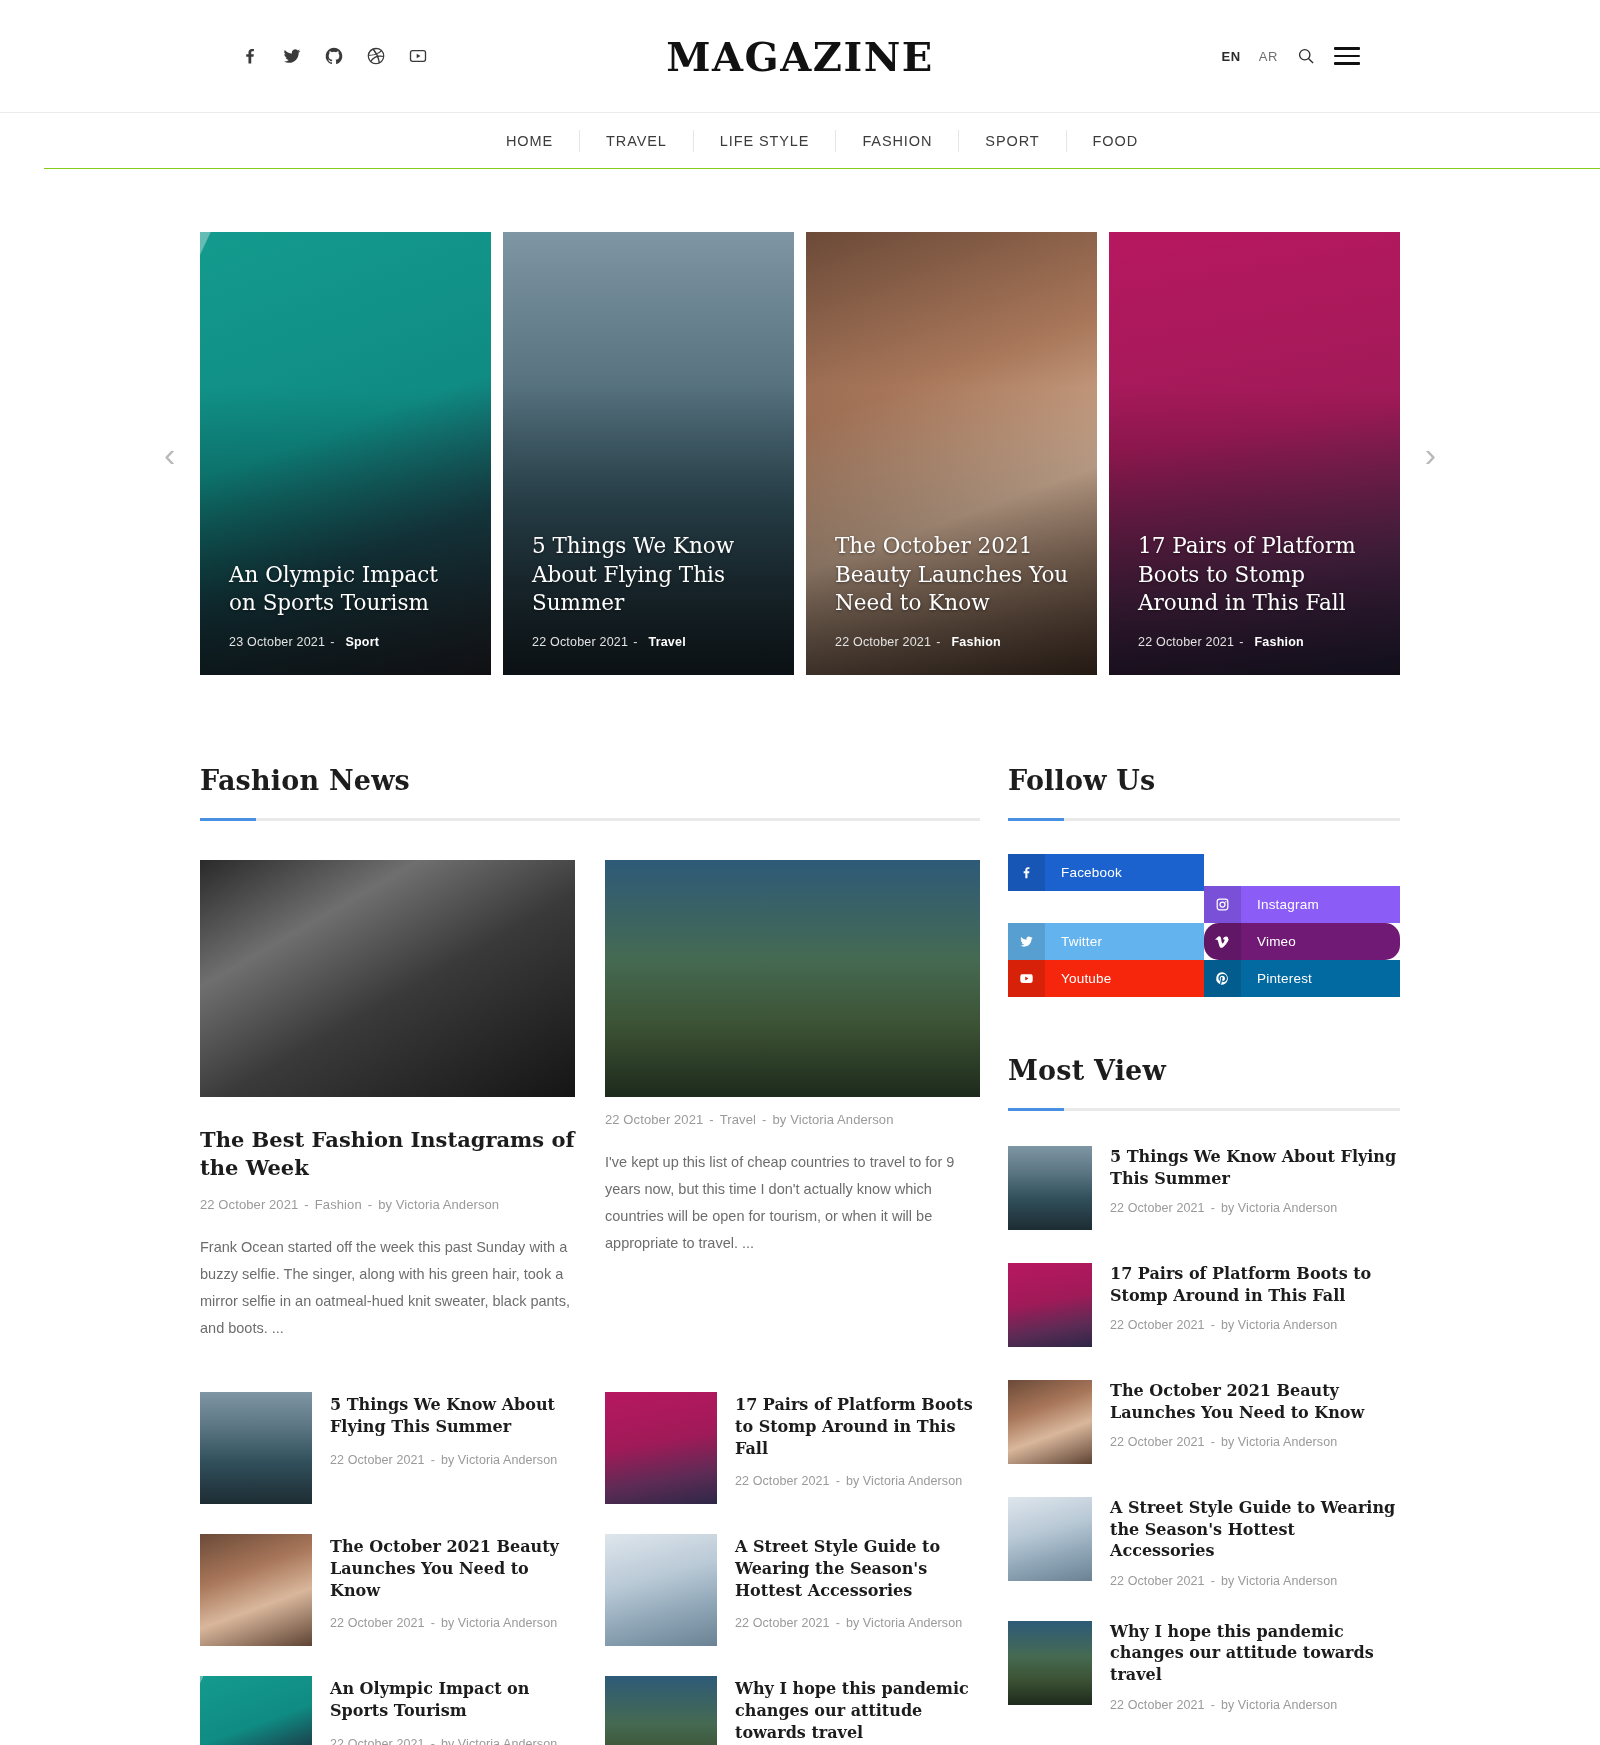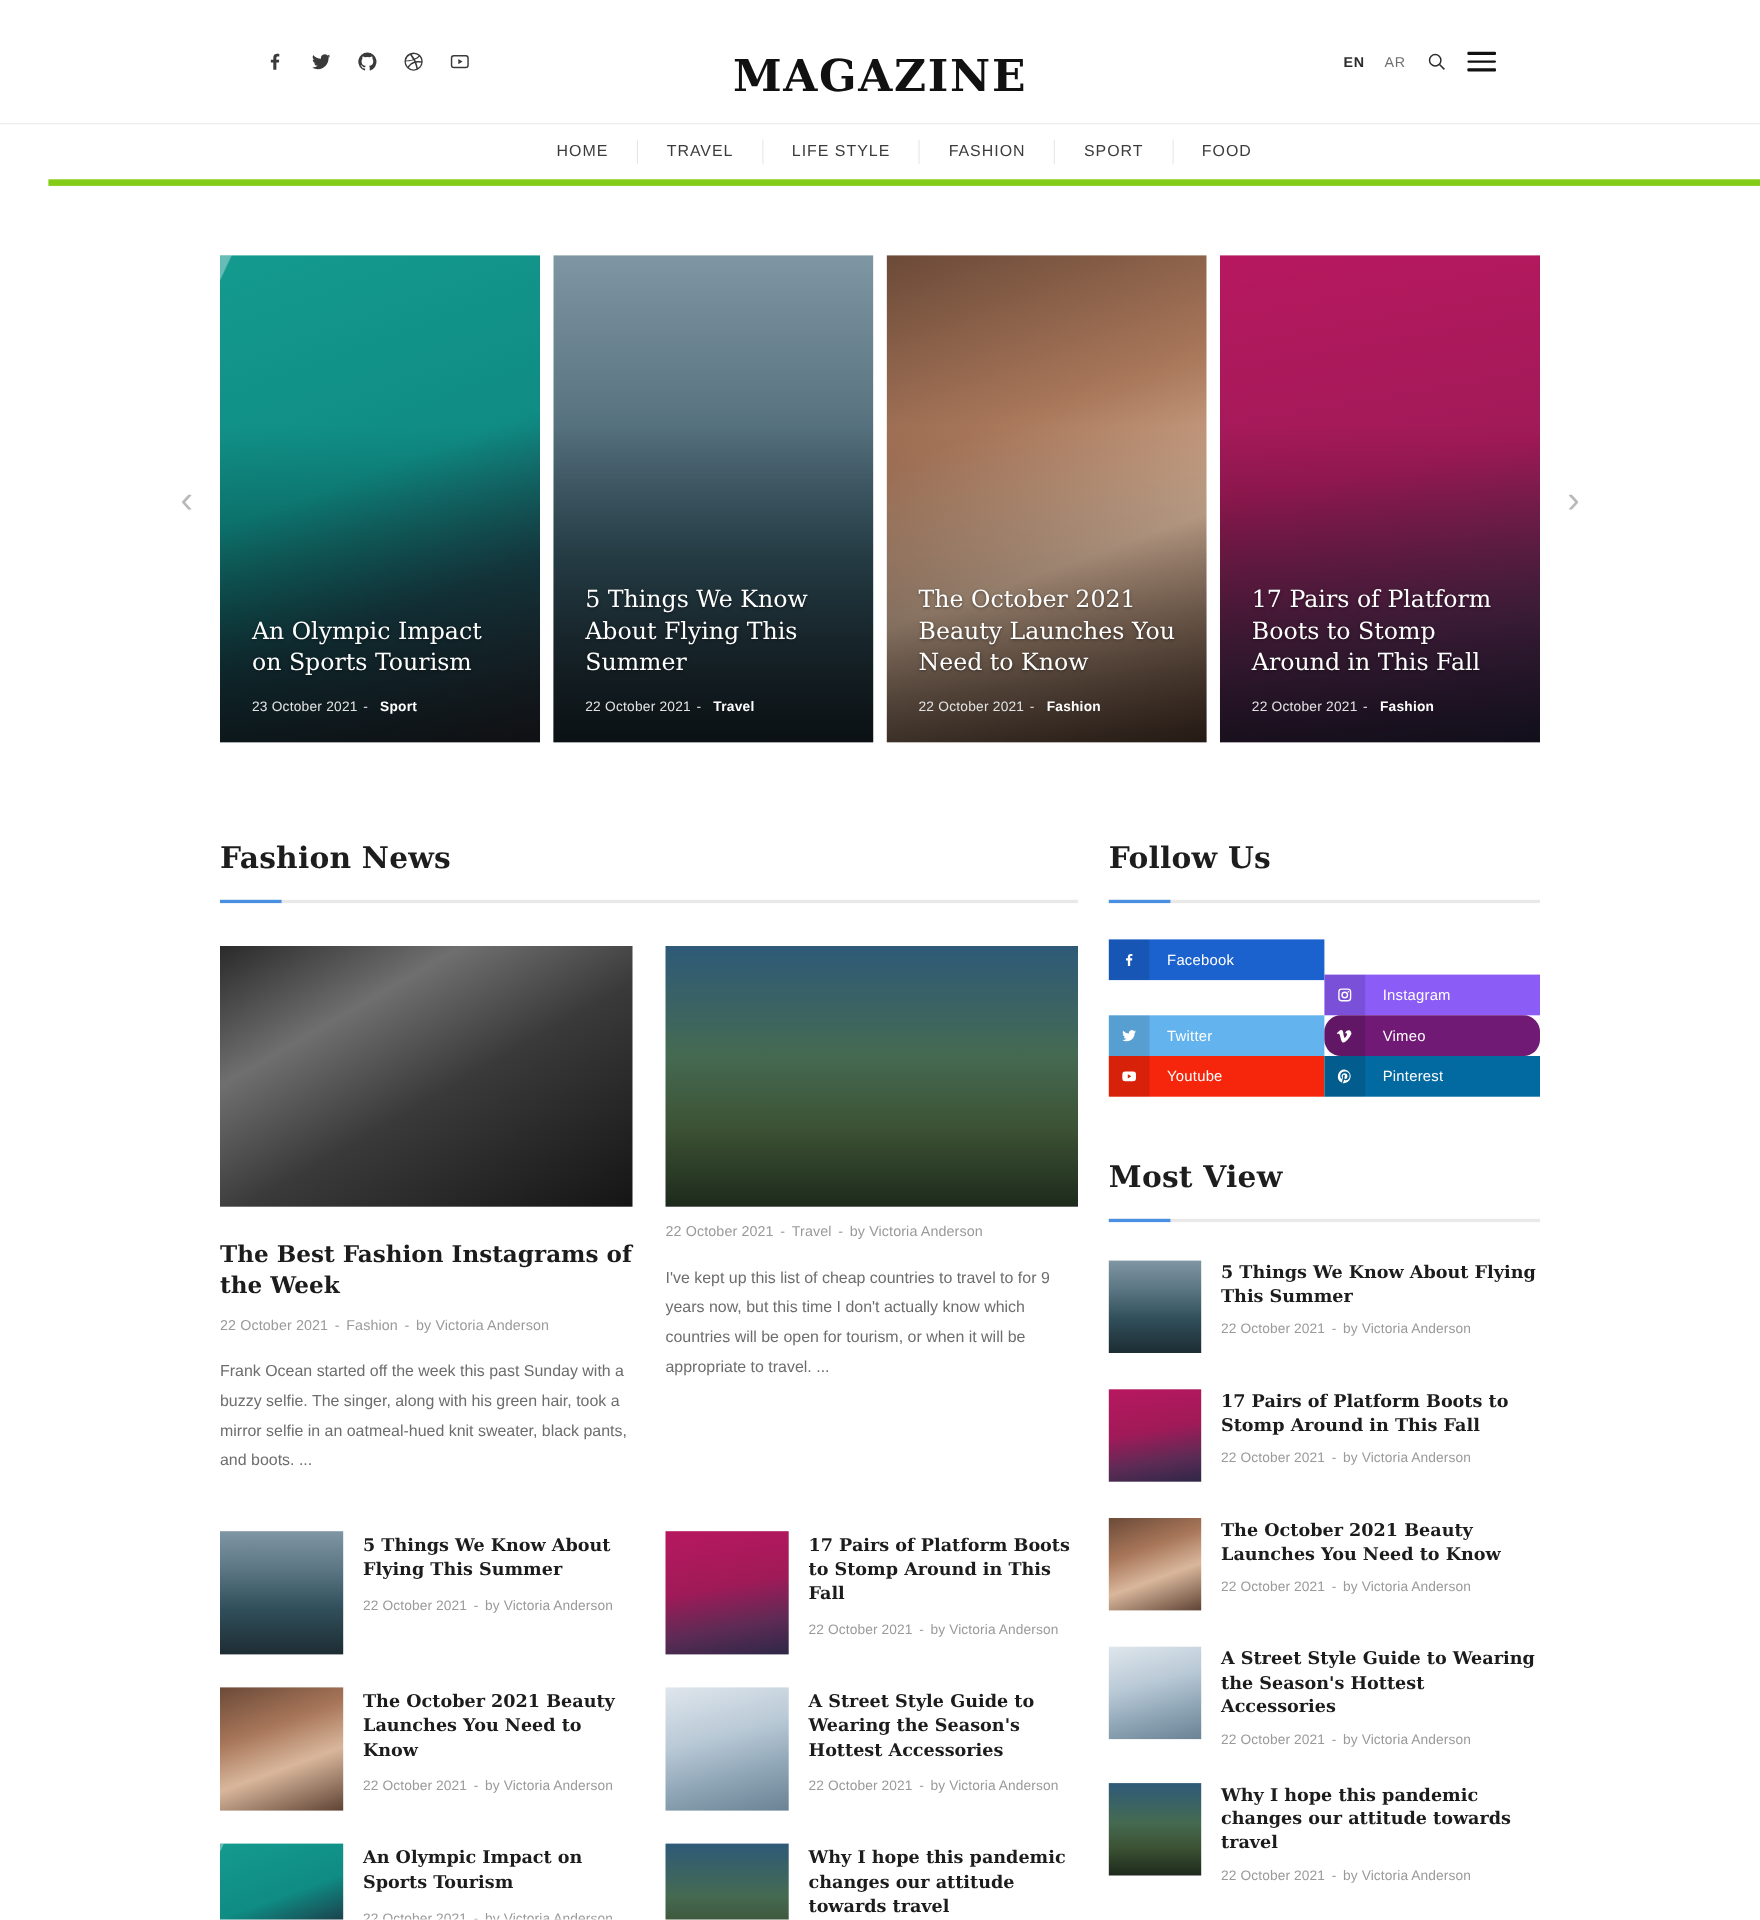--- a/index.html
+++ b/index.html
@@ -14,21 +14,21 @@
   
   .topbar {
     height: 113px;
     border-bottom: 1px solid #ececec;
     display: flex;
     align-items: center;
     position: relative;
   }
   .topbar-inner {
     width: 1180px; margin: 0 auto;
-    display: flex; align-items: flex-start; justify-content: space-between;
+    display: flex; align-items: center; justify-content: space-between;
     padding: 0 30px;
   }
   .social-row { display: flex; align-items: center; gap: 22px; }
   .social-row .sicon {
     width: 20px; height: 20px; color: #3a3a3a;
     display: flex; align-items: center; justify-content: center;
     cursor: pointer;
   }
   .social-row .sicon svg { width: 100%; height: 100%; fill: currentColor; }
 
@@ -51,21 +51,21 @@
   .lang.inactive { color: #6f6f6f; font-weight: 400; }
   .icon-btn { width: 20px; height: 20px; color: #2b2b2b; cursor: pointer; display:flex; align-items:center; justify-content:center;}
   .icon-btn svg { width:100%; height:100%; }
   .burger { width: 26px; cursor: pointer; display:flex; flex-direction:column; gap:5px; }
   .burger span { display:block; height:2.5px; background:#111; border-radius:1px; }
   .burger span:nth-child(2){ width: 100%; }
 
   
   .navbar {
     height: 56px;
-    border-bottom: 6px solid #84cc16;
+    border-bottom: 1px solid #84cc16;
     display: flex; align-items: center; justify-content: center; margin-left: 44px;
   }
   .nav-list { display: flex; align-items: center; }
   .nav-list li { list-style: none; }
   .nav-link {
     display: block;
     padding: 0 26px;
     font-size: 14.5px;
     letter-spacing: .9px;
     color: #3c3c3c;

